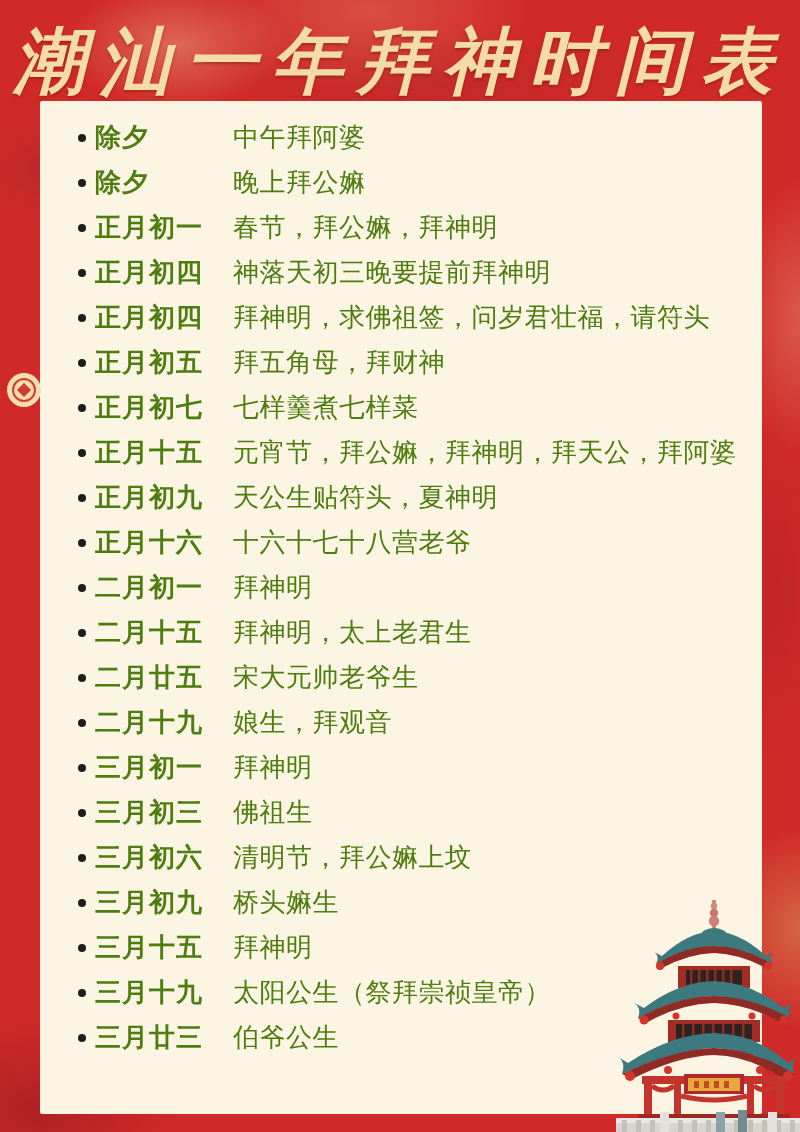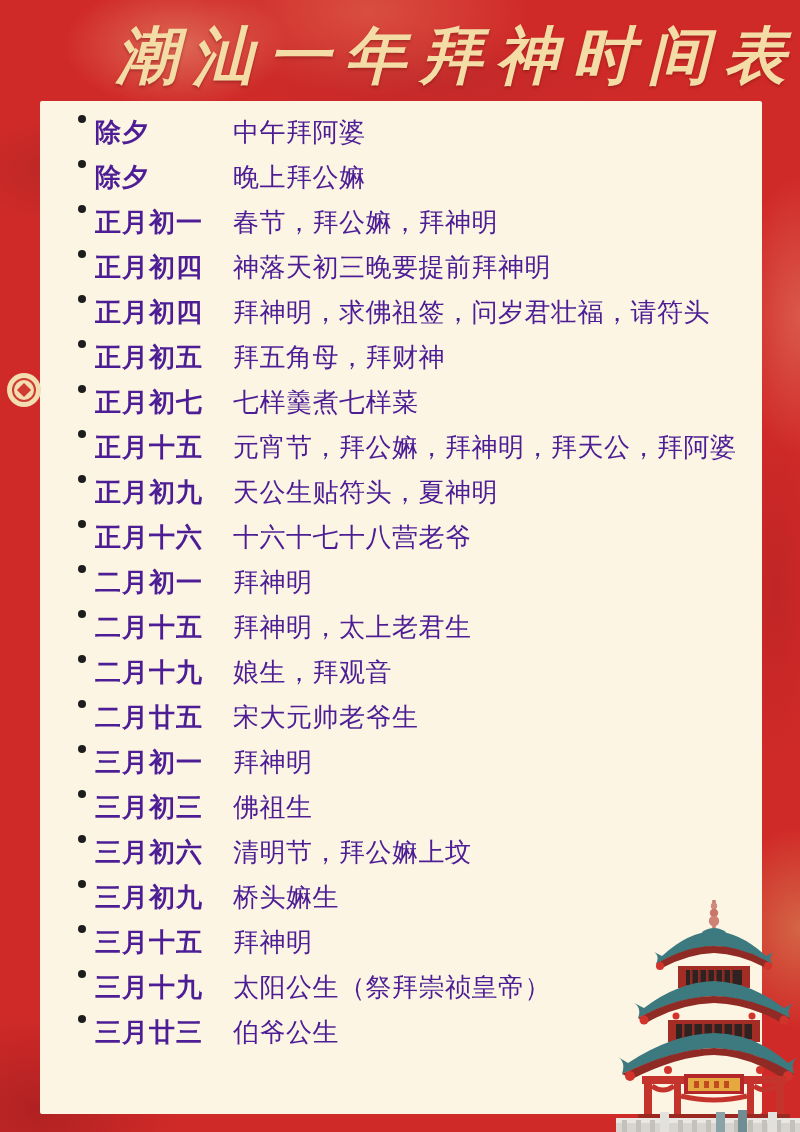--- a/index.html
+++ b/index.html
@@ -20,45 +20,46 @@
       radial-gradient(90px 200px at 100% 28%, rgba(233,160,125,0.40), rgba(233,160,125,0) 70%),
       radial-gradient(110px 140px at 100% 82%, rgba(214,150, 92,0.55), rgba(214,150,92,0) 72%),
       radial-gradient(200px 140px at 5% 98%, rgba(150, 26, 28,0.55), rgba(150,26,28,0) 70%),
       radial-gradient(70px 260px at 97% 52%, rgba(173, 32, 34,0.45), rgba(173,32,34,0) 70%);
   }
 
   .title {
     position: absolute;
     top: 14px; left: 0;
     width: 100%;
-    text-align: right;
+    text-align: center;
     font-family: "DejaVu Serif", "Liberation Serif", serif;
     font-style: italic;
     font-weight: bold;
-    font-size: 62px;
+    font-size: 72px;
     letter-spacing: 14px;
     color: #f3dca6;
     text-shadow: 0 2px 3px rgba(120,20,18,0.45);
     white-space: nowrap;
   }
 
   .panel {
     position: absolute;
     left: 40px; top: 101px;
     width: 722px; height: 1013px;
     background: #fdf5e3;
     border-radius: 2px;
     padding-top: 14px;
   }
 
   .list { list-style: none; }
   .row {
     height: 45px;
     display: flex;
-    color: #4c1d95;
+    align-items: center;
+    color: #4d7c0f;
   }
   .bullet {
     width: 8px; height: 8px;
     border-radius: 50%;
     background: #1d1d1d;
     margin-left: 38px;
     margin-right: 9px;
     flex: 0 0 auto;
   }
   .date {
@@ -165,28 +166,28 @@
   </li>
 
   <li class="row">
     <span class="bullet"></span>
     <span class="date">二月十五</span>
     <span class="desc">拜神明，太上老君生</span>
   </li>
 
   <li class="row">
     <span class="bullet"></span>
+    <span class="date">二月廿五</span>
+    <span class="desc">宋大元帅老爷生</span>
+  </li>
+
+  <li class="row">
+    <span class="bullet"></span>
     <span class="date">二月十九</span>
     <span class="desc">娘生，拜观音</span>
-  </li>
-
-  <li class="row">
-    <span class="bullet"></span>
-    <span class="date">二月廿五</span>
-    <span class="desc">宋大元帅老爷生</span>
   </li>
 
   <li class="row">
     <span class="bullet"></span>
     <span class="date">三月初一</span>
     <span class="desc">拜神明</span>
   </li>
 
   <li class="row">
     <span class="bullet"></span>

